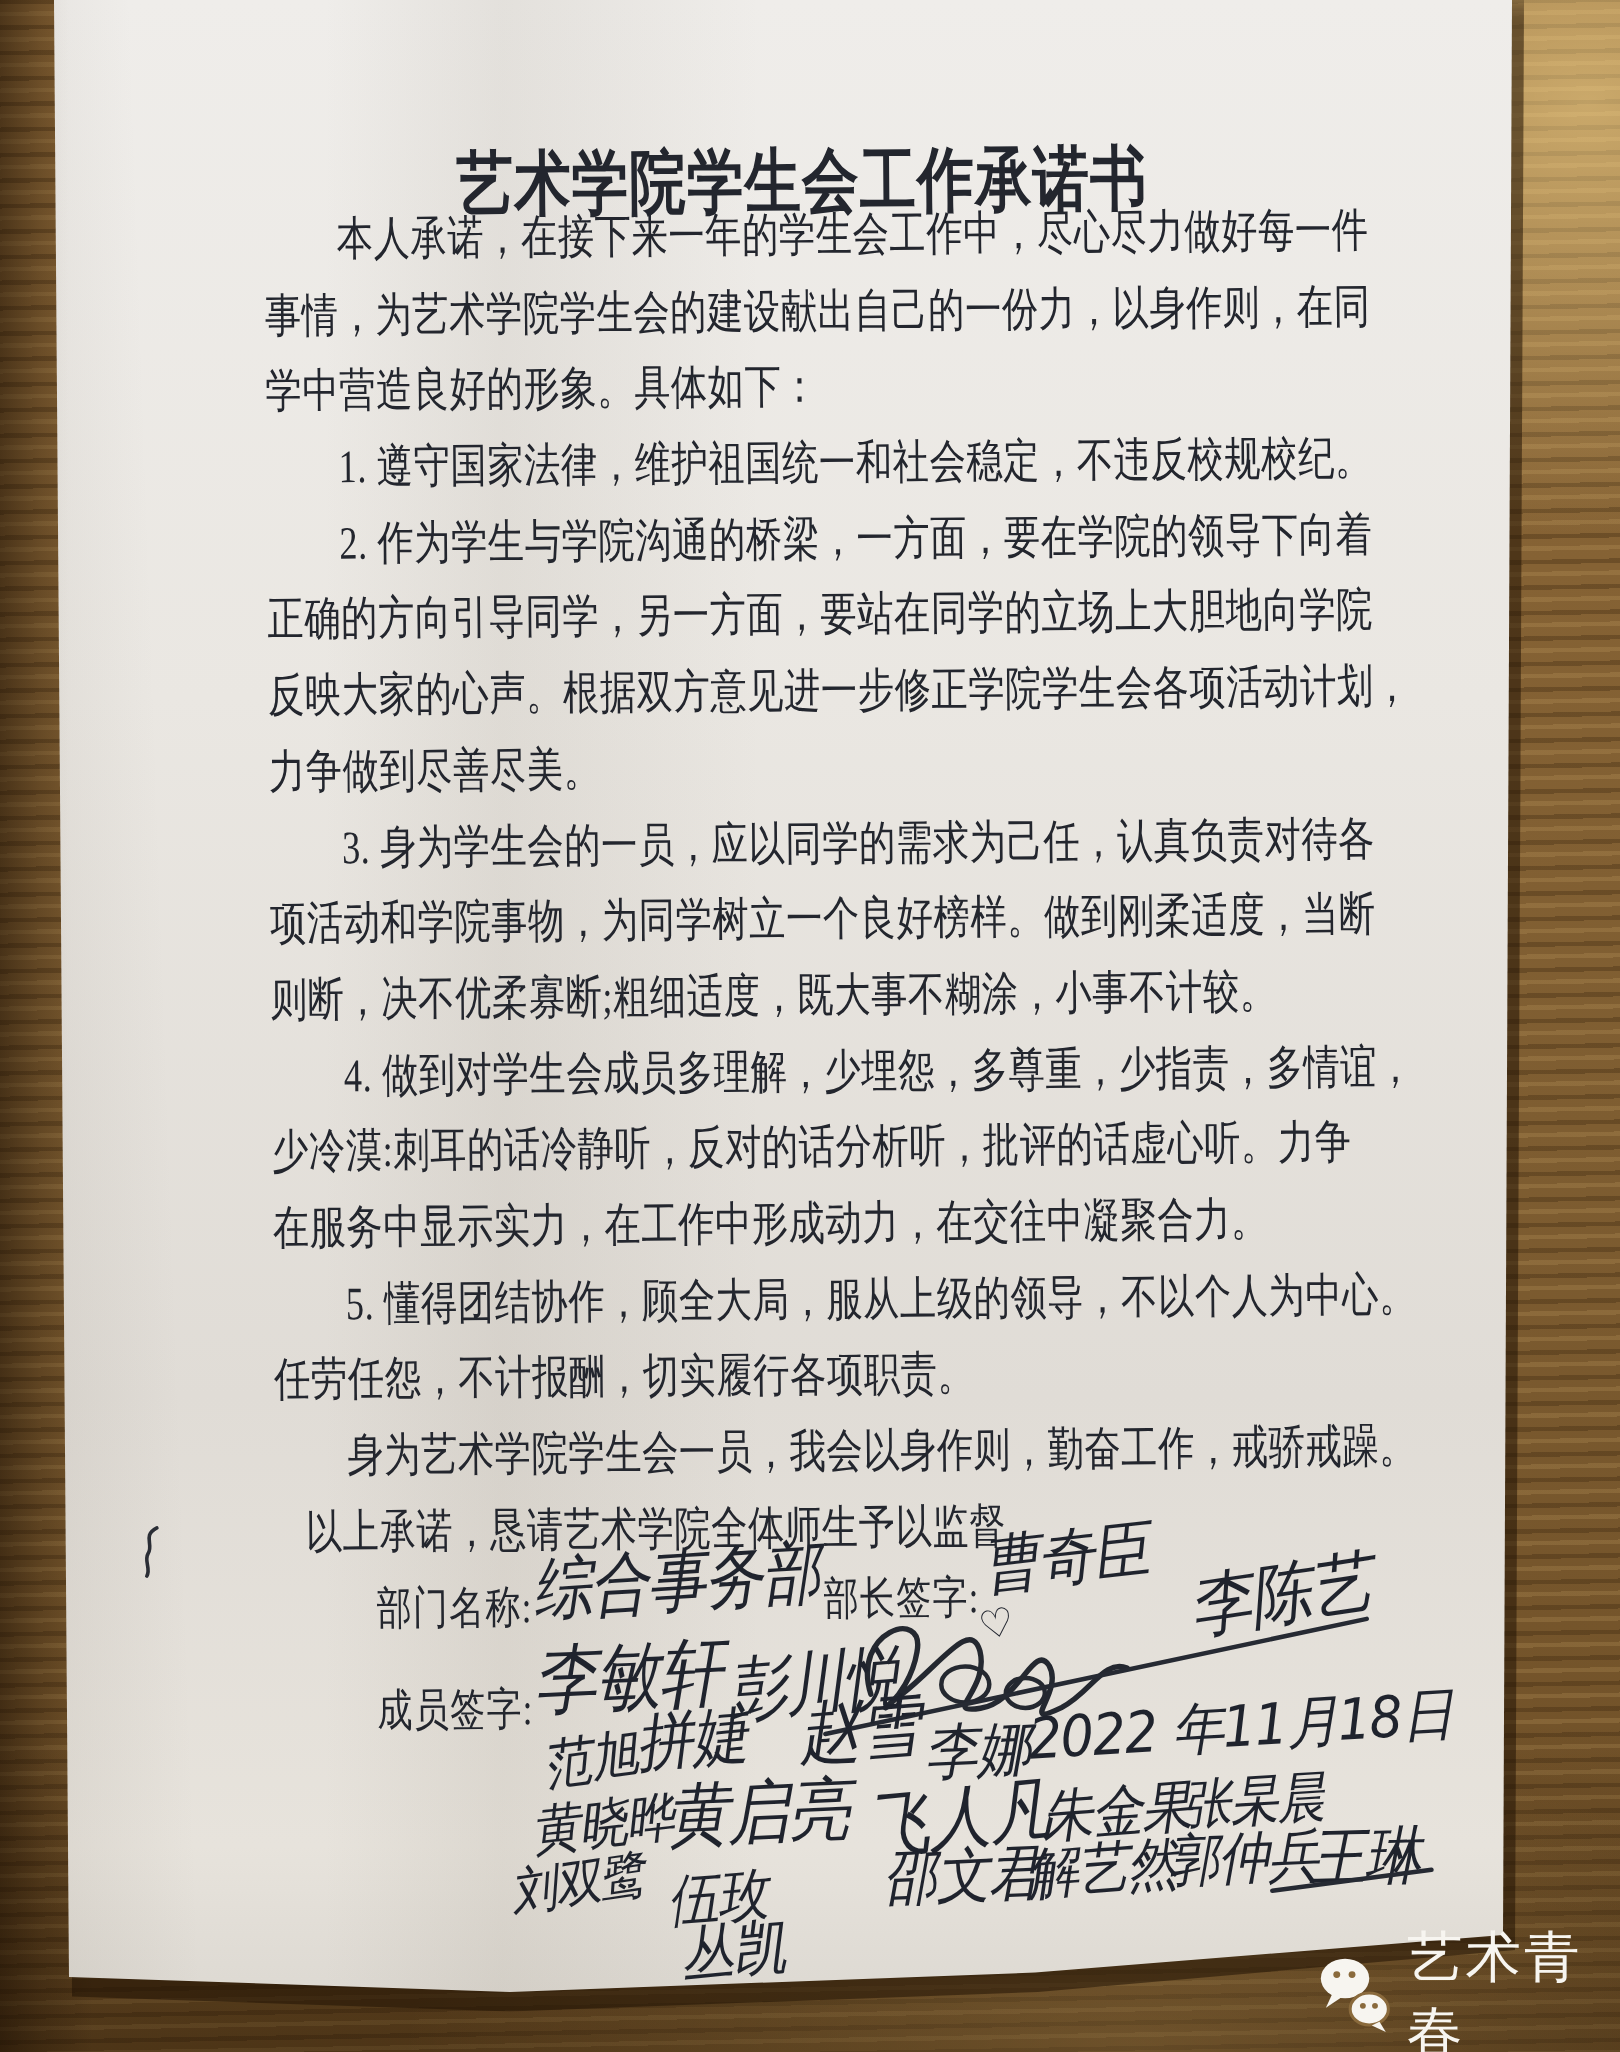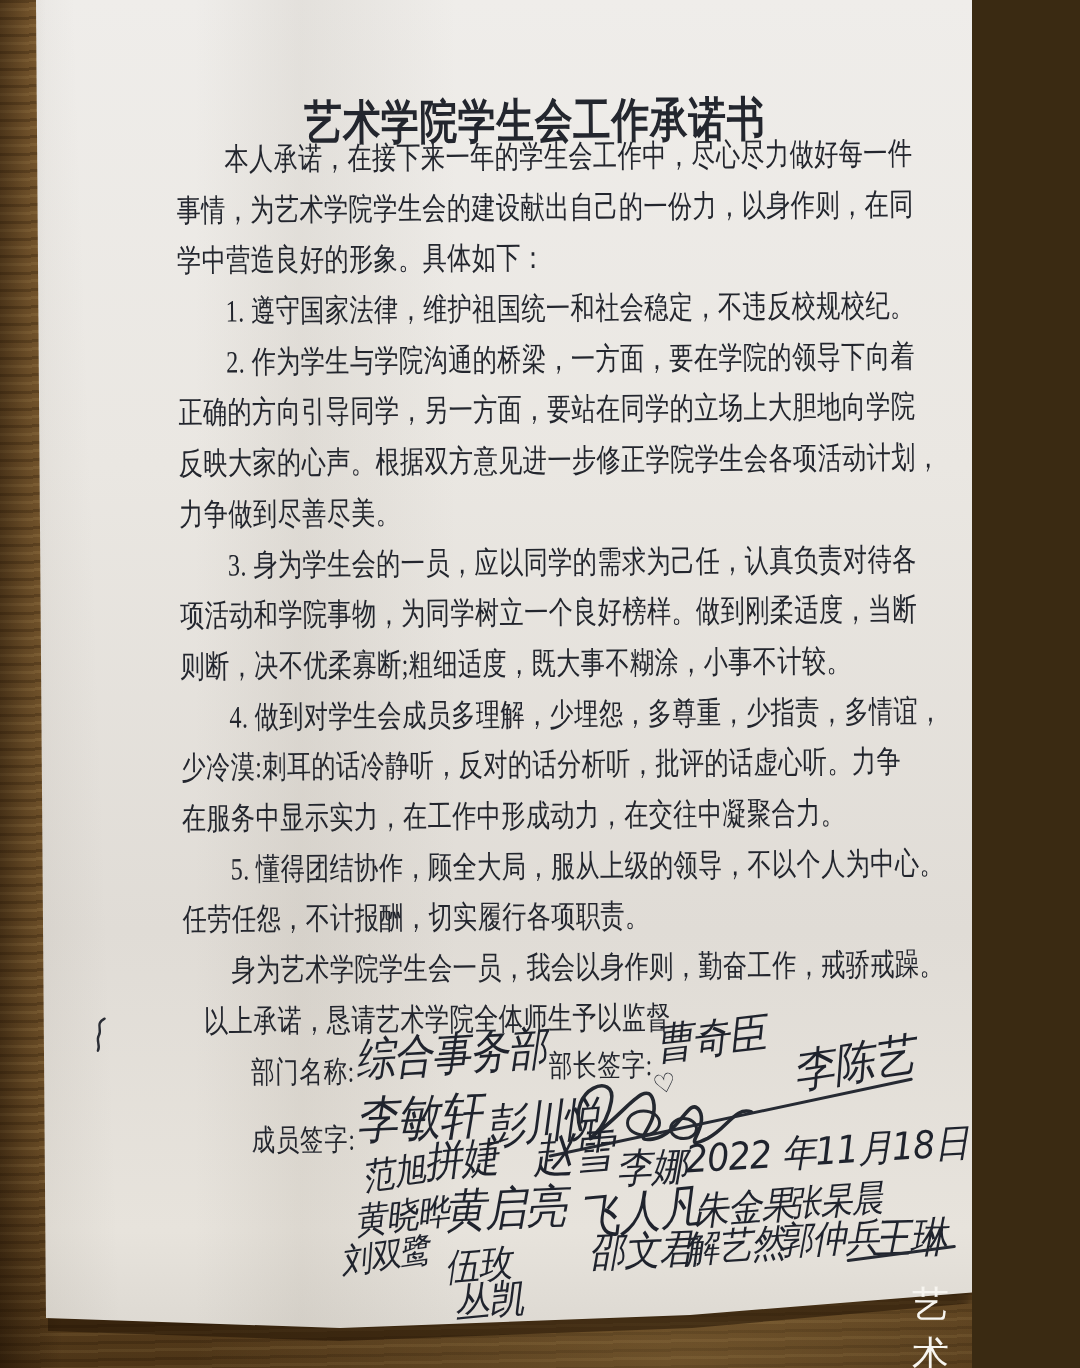--- a/index.html
+++ b/index.html
@@ -1,16 +1,16 @@
 <!DOCTYPE html>
 <html><head>
 <meta charset="utf-8">
 <style>
   html,body{margin:0;padding:0;background:#3a2a12;}
-  .scene{position:relative;width:972px;height:1368px;overflow:hidden;
+  .scene{position:relative;width:1080px;height:1368px;overflow:hidden;
     font-family:"Liberation Serif","DejaVu Serif",serif;}
 
   
   .wood{position:absolute;inset:0;
     background:
       radial-gradient(ellipse 520px 400px at 98% 5%, rgba(255,224,150,.55), rgba(255,224,150,0) 72%),
       radial-gradient(ellipse 700px 300px at 70% 100%, rgba(255,210,130,.18), rgba(255,210,130,0) 70%),
       linear-gradient(90deg, rgba(25,13,2,.55) 0px, rgba(25,13,2,.28) 26px, rgba(25,13,2,0) 62px),
       linear-gradient(0deg, rgba(28,14,0,.40) 0%, rgba(28,14,0,0) 16%),
       repeating-linear-gradient(179deg, rgba(52,32,10,.30) 0 3px, rgba(0,0,0,0) 3px 8px, rgba(236,198,128,.15) 8px 11px, rgba(0,0,0,0) 11px 17px),

